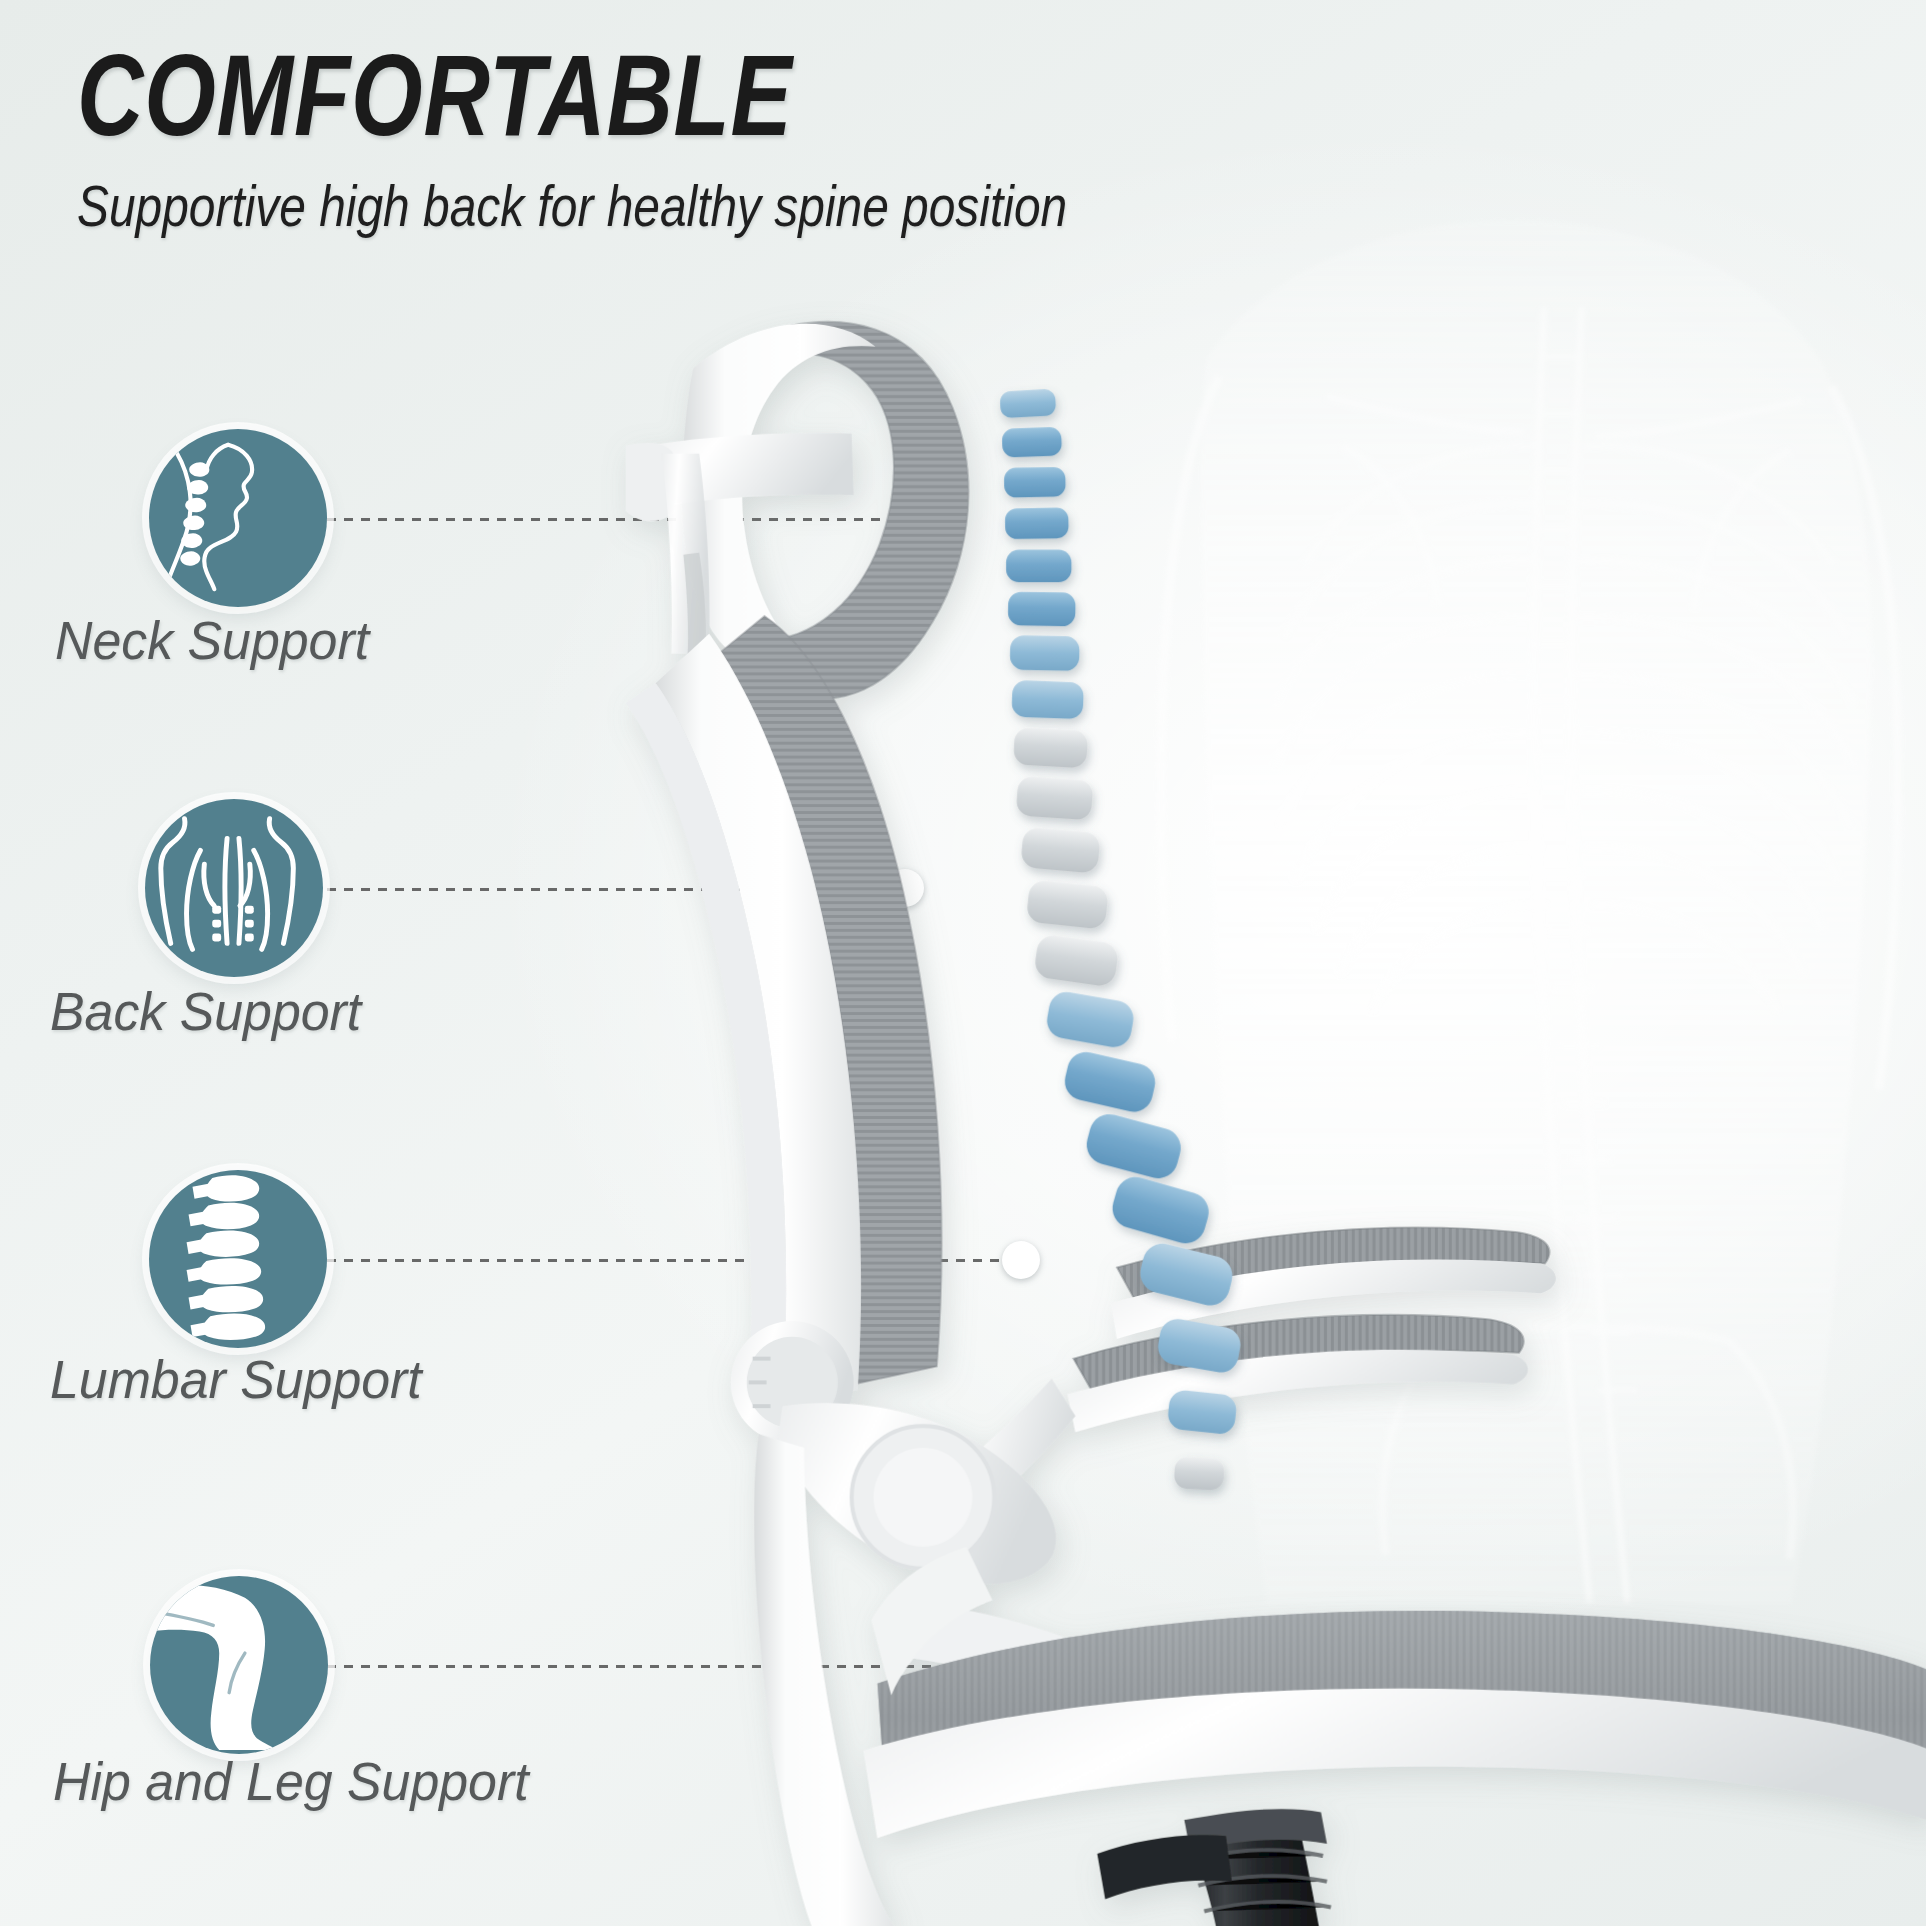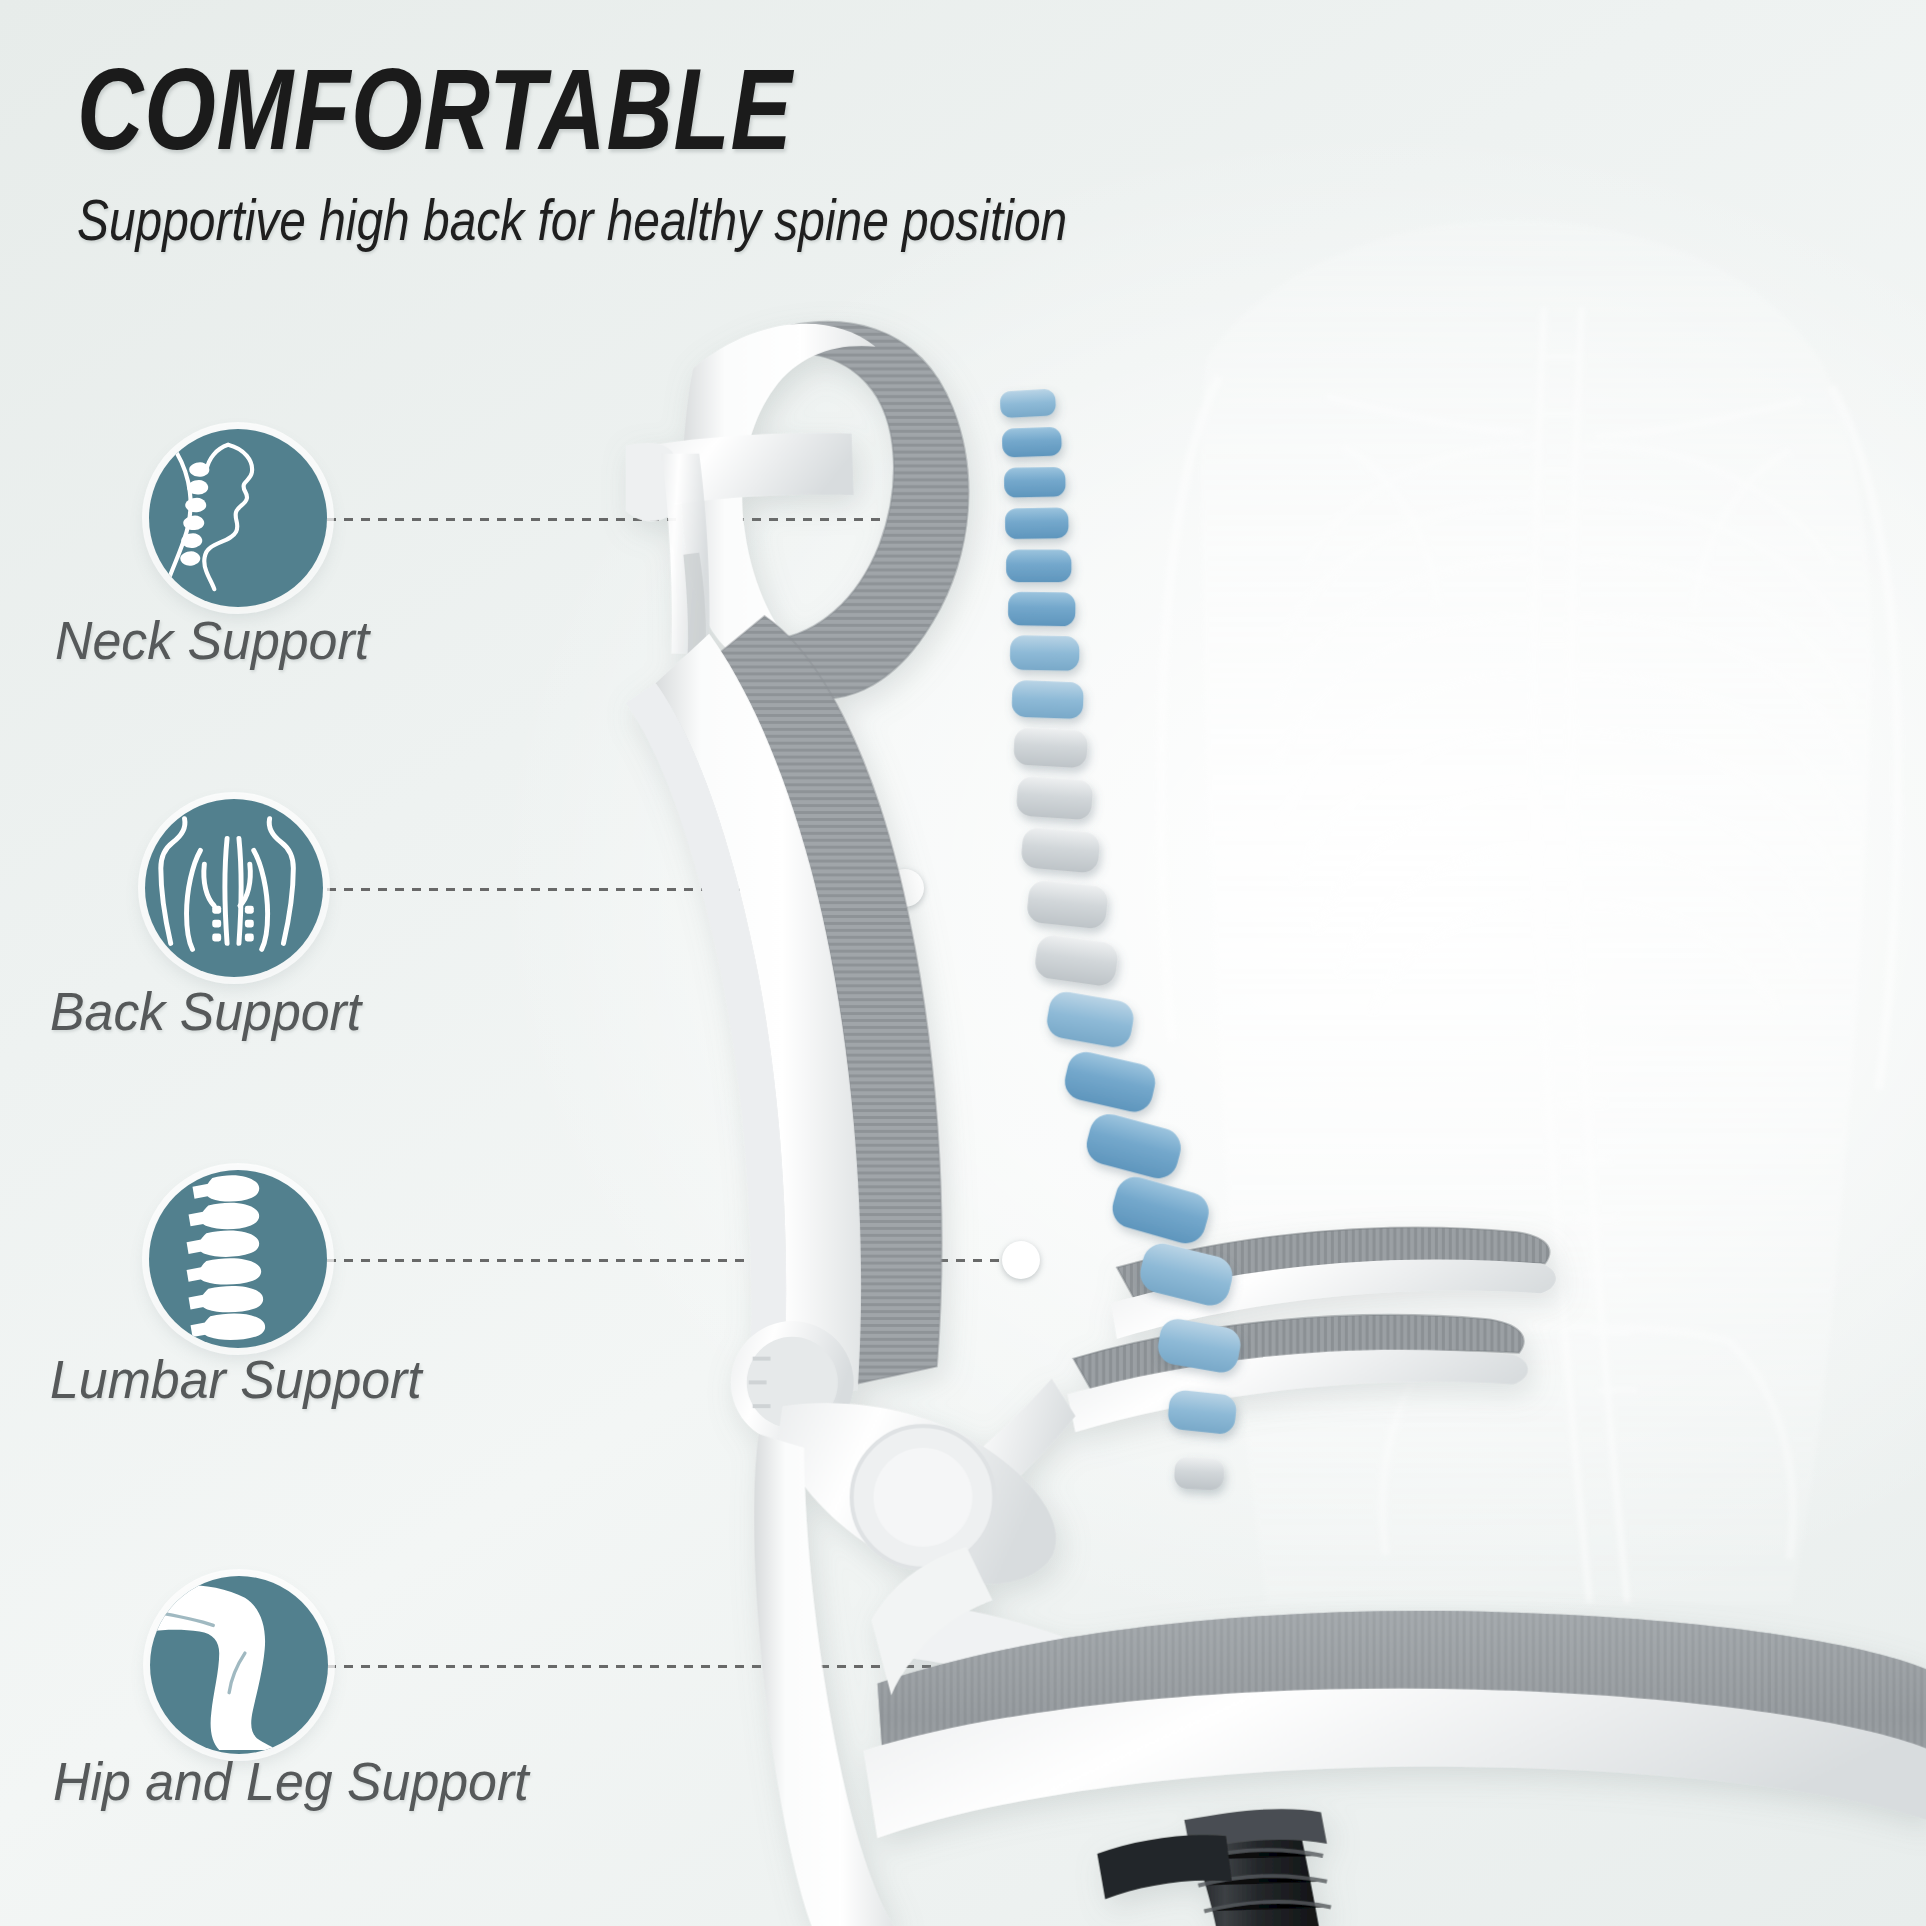--- a/index.html
+++ b/index.html
@@ -15,21 +15,21 @@
   #canvas {
     position:absolute; inset:0;
     width:1927px; height:1927px;
     background:
       radial-gradient(ellipse 1287px 1089px at 72% 46%, rgba(255,255,255,0.95) 0%, rgba(255,255,255,0.55) 38%, rgba(255,255,255,0) 70%),
       linear-gradient(148deg, #e7ecea 0%, #eef2f1 34%, #f3f6f5 58%, #e8edec 100%);
     overflow:hidden;
   }
 
   
-  #header { position:absolute; left:77px; top:52px; width:1287px; }
+  #header { position:absolute; left:77px; top:38px; width:1287px; }
   #title {
     font-family:"Liberation Sans", sans-serif;
     font-weight:700; font-style:italic;
     font-size:115px; line-height:1.0;
     letter-spacing:1px; color:#1b1b1b;
     transform:scaleX(0.80); transform-origin:left center;
     text-shadow:2px 3px 4px rgba(120,130,130,0.30);
     white-space:nowrap;
   }
   #subtitle {

